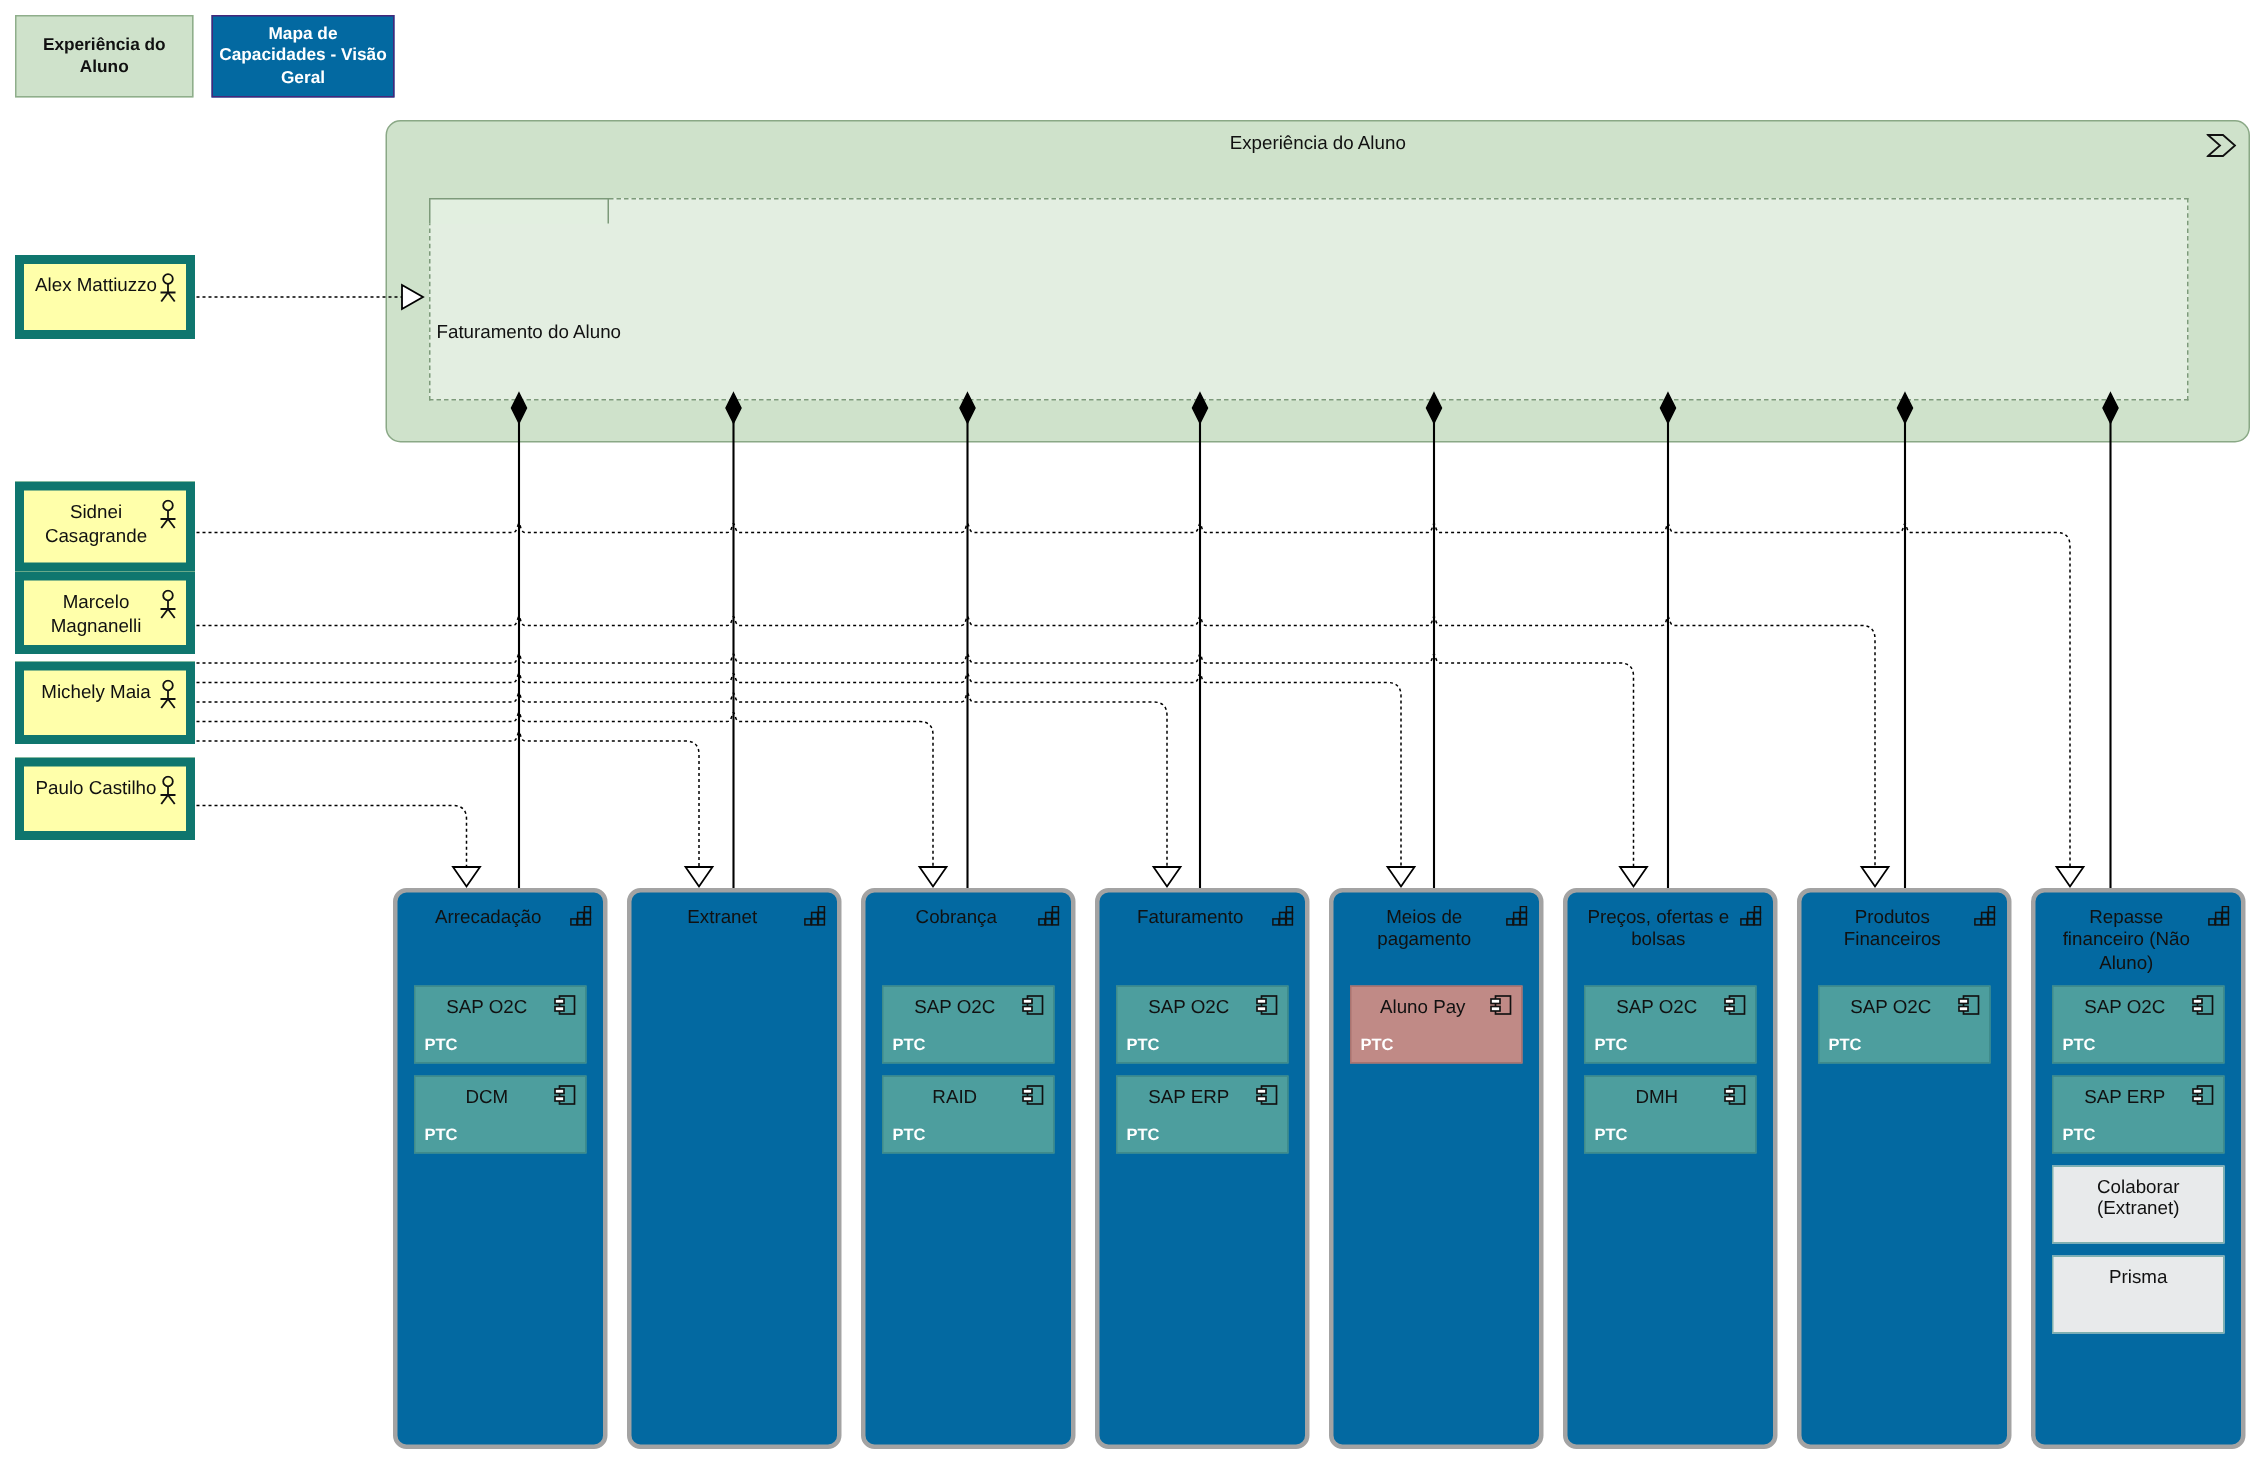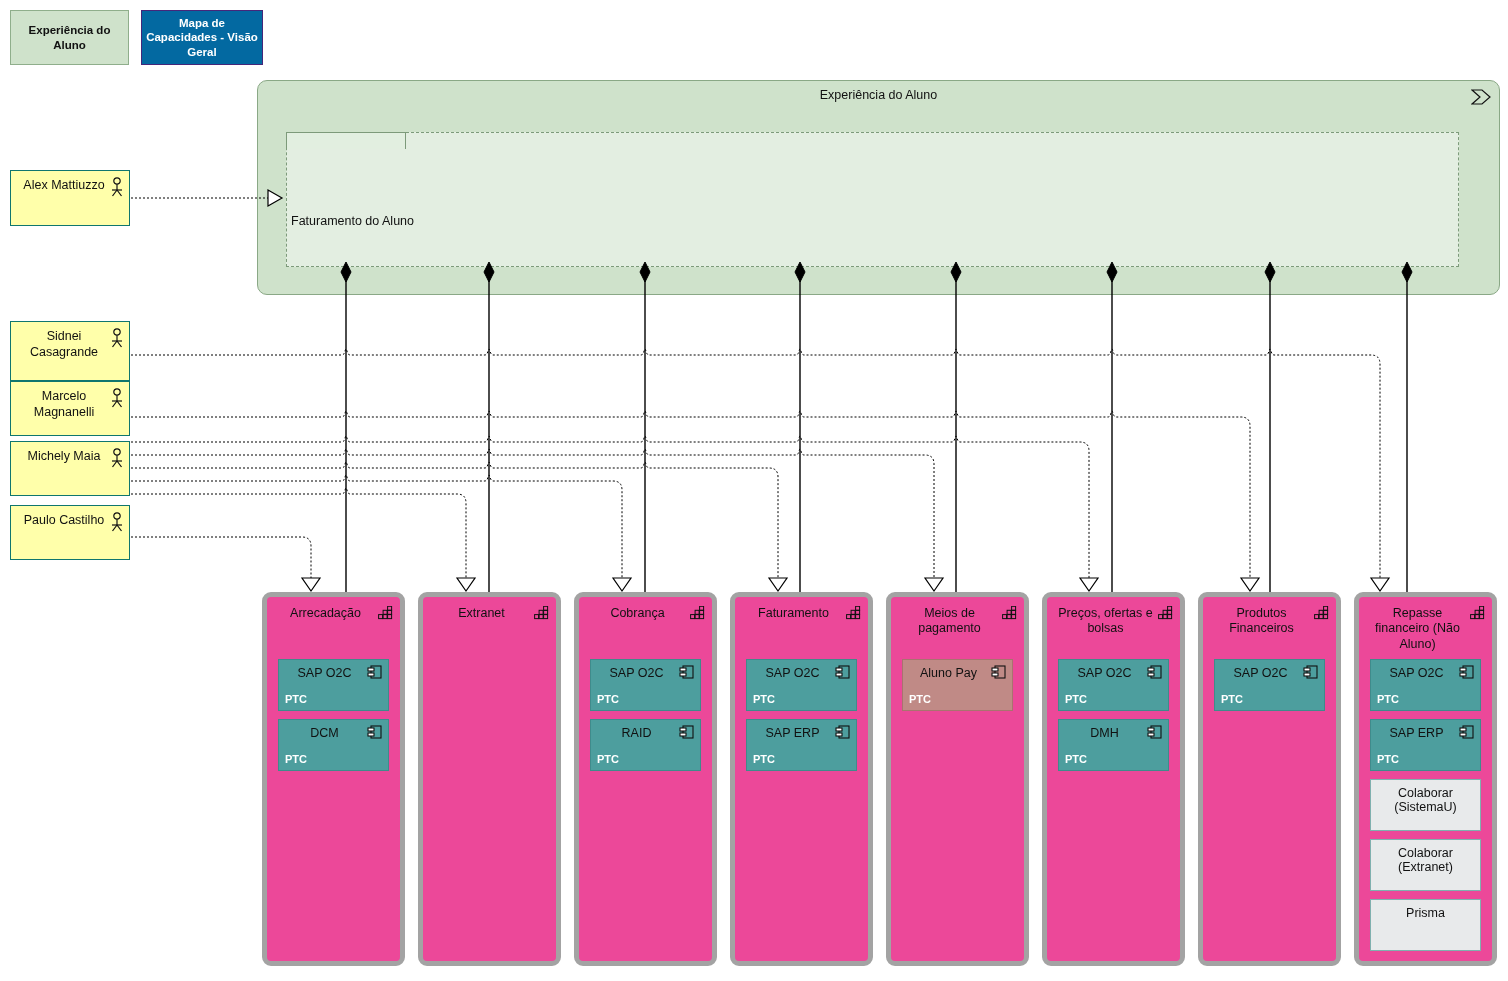--- a/index.html
+++ b/index.html
@@ -30,21 +30,21 @@
   }
   .tab-purple {
     left: 141px; top: 10px; width: 122px; height: 55px;
     background: #0369a1; border: 1px solid #45277a; color: #ffffff;
   }
 
   
   .actor {
     position: absolute;
     background: #ffffaa;
-    border: 1px solid #0f766e;
+    border: 6px solid #0f766e;
     color: #111111;
     font-size: 12.5px;
     text-align: center;
     line-height: 1.25;
     padding-top: 7px;
     padding-right: 18px;
     padding-left: 6px;
   }
   .actor-label { display: block; }
   .actor-icon {
@@ -86,22 +86,22 @@
     position: absolute;
     left: 33px; top: 133px;
     font-size: 12.5px; color: #111111;
     white-space: nowrap;
   }
 
   
   .cap-card {
     position: absolute;
     top: 592px; height: 374px;
-    background: #ec4899;
-    border: 5px solid #a3a3a3;
+    background: #0369a1;
+    border: 3px solid #a3a3a3;
     border-radius: 9px;
   }
   .cap-title {
     position: absolute; left: 8px; right: 24px; top: 9px;
     text-align: center;
     font-size: 12.5px; color: #111111; line-height: 1.22;
   }
   .cap-icon {
     position: absolute; right: 7px; top: 9px;
     width: 15px; height: 14px;
@@ -417,23 +417,20 @@
               </svg></span>
           </div>
           <div class="app-box teal">
             <span class="app-name">SAP ERP</span>
             <span class="app-sub">PTC</span>
             <span class="app-comp-icon"><svg viewBox="0 0 15 14">
                 <rect x="4" y="1" width="10" height="12" fill="none" stroke="#111" stroke-width="1.1"></rect>
                 <rect x="1" y="3" width="6" height="3" fill="#fff" stroke="#111" stroke-width="1.1"></rect>
                 <rect x="1" y="8" width="6" height="3" fill="#fff" stroke="#111" stroke-width="1.1"></rect>
               </svg></span>
-          </div>
-          <div class="app-box grey">
-            <span class="app-name">Colaborar (SistemaU)</span>
           </div>
           <div class="app-box grey">
             <span class="app-name">Colaborar (Extranet)</span>
           </div>
           <div class="app-box grey">
             <span class="app-name">Prisma</span>
           </div>
         </div>
       </div>
     </div>

